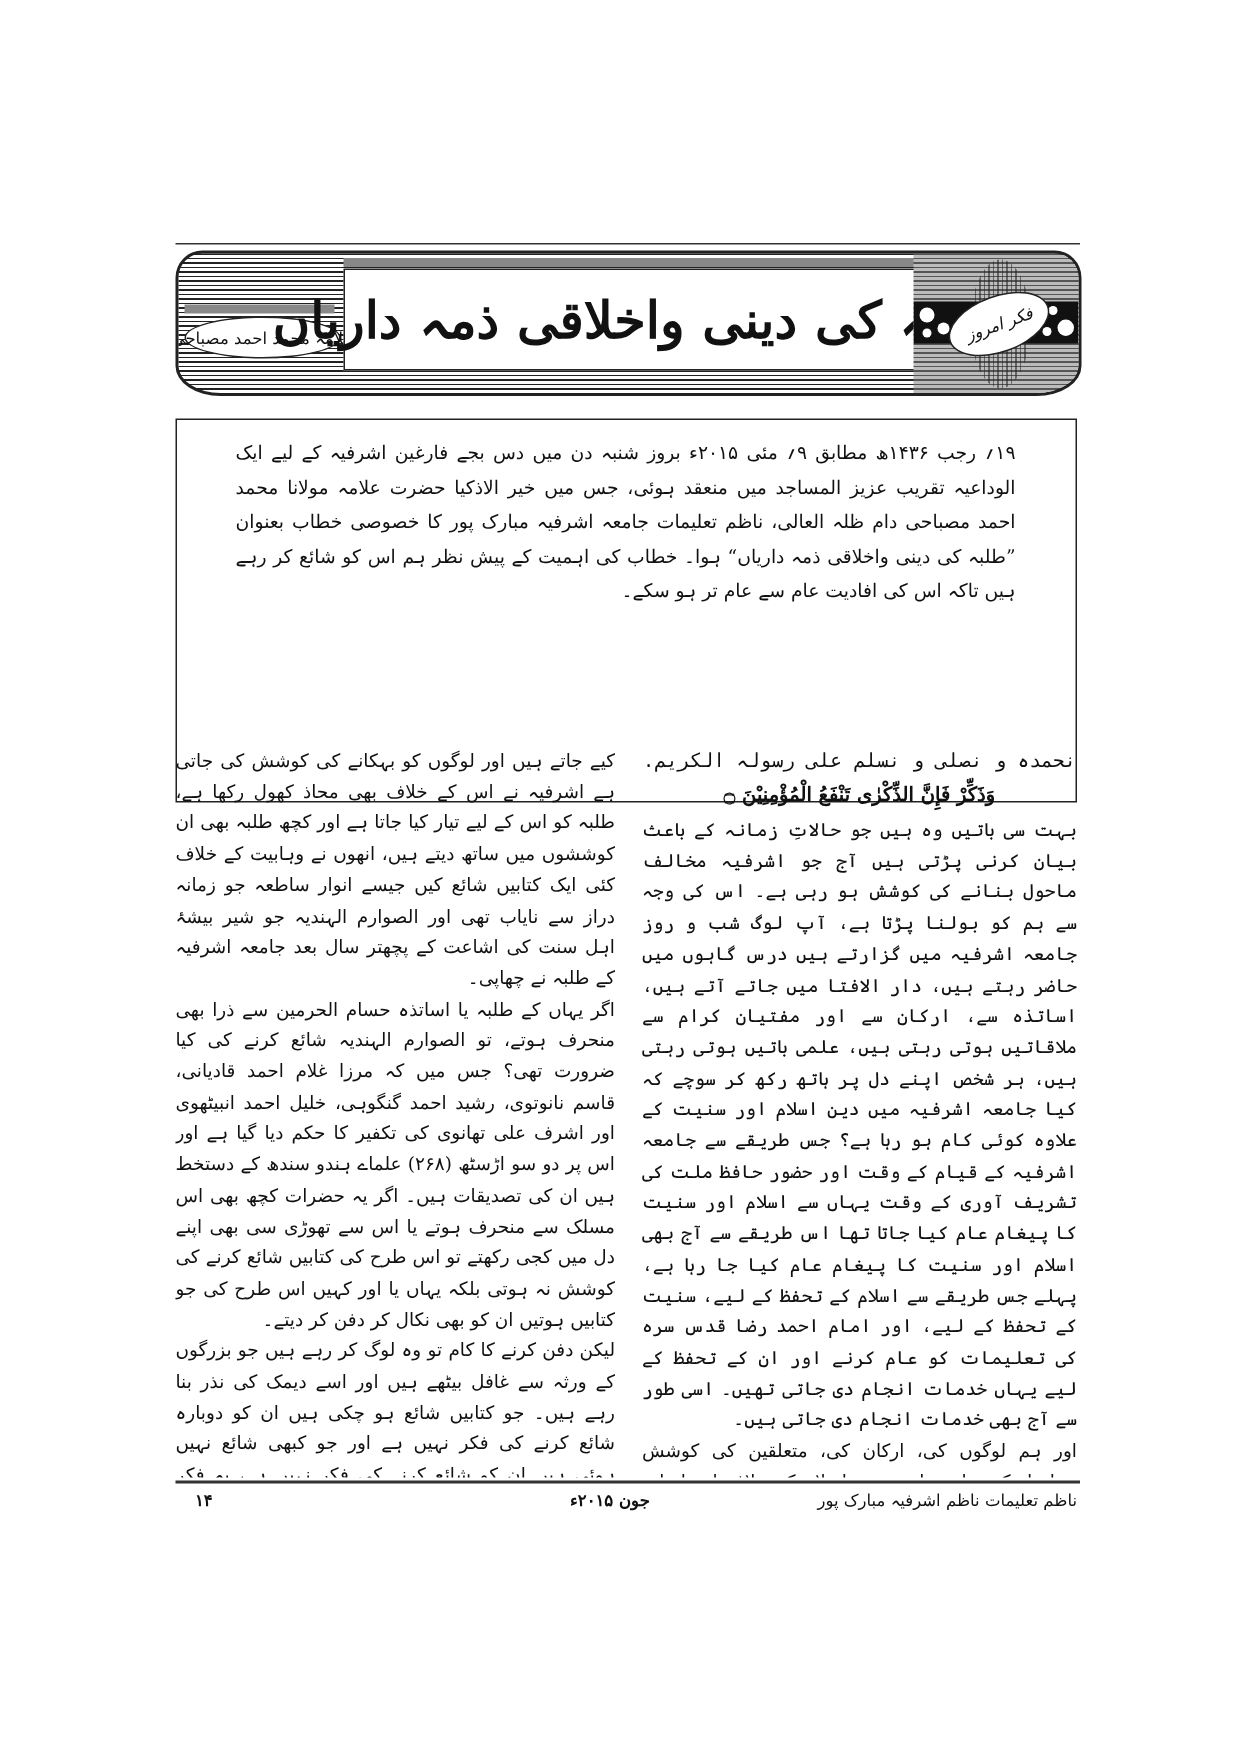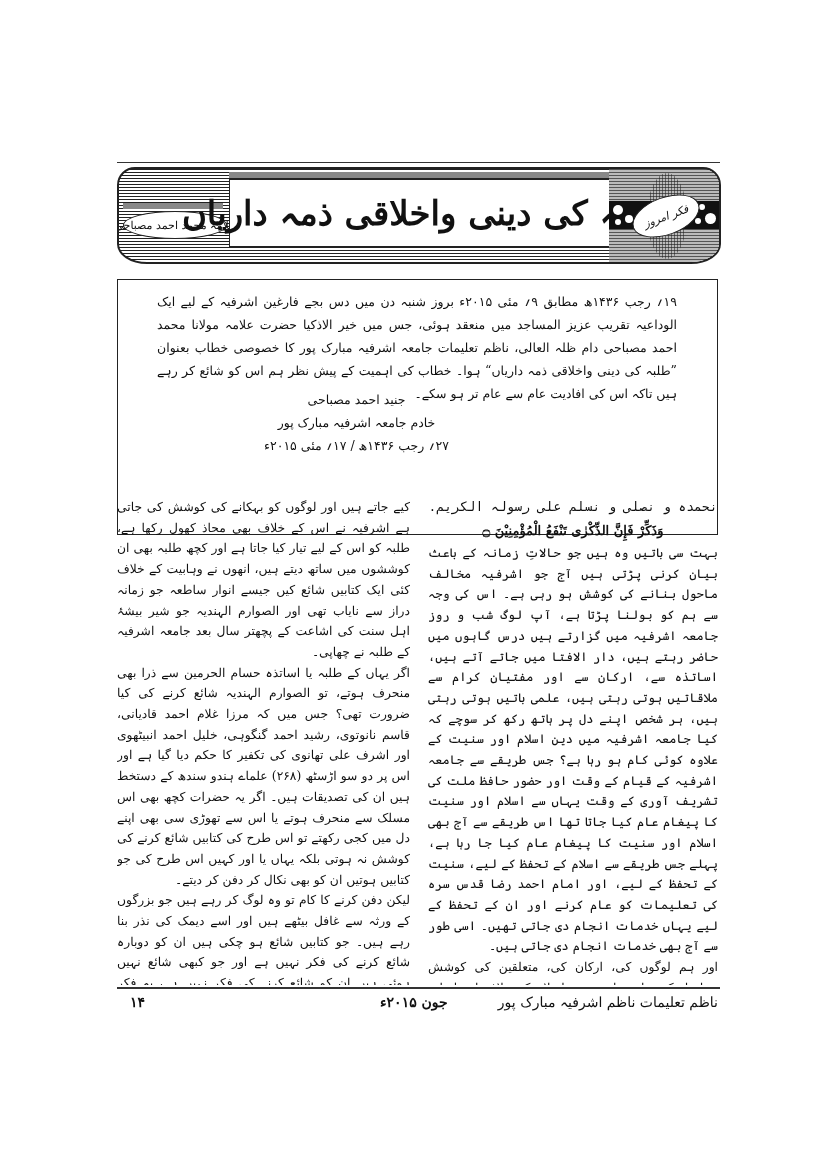--- a/index.html
+++ b/index.html
@@ -50,21 +50,21 @@
          font-family:"DejaVu Serif", serif; font-size:12.3px; line-height:20.7px; overflow:hidden; }
   .col-right { left:428px; width:290px; }
   .col-left { left:117px; width:293px; }
   .col p { margin:0; }
   .col .center { text-align:center; }
   .col .invocation { font-size:13px; line-height:22px;font-family:Liberation Mono, monospace; }
   .col .verse { font-size:13px; line-height:24px; font-weight:bold; }
 
   
   .foot-rule { position:absolute; left:117px; top:987px; width:603px; height:2px; background:#333; }
-  .foot { position:absolute; top:994px; font-family:"DejaVu Serif", serif; font-size:14px; direction:rtl; white-space:nowrap; }
+  .foot { position:absolute; top:994px; font-family:"DejaVu Serif", serif; font-size:11px; direction:rtl; white-space:nowrap; }
   .foot-right { right:108px; }
   .foot-center { left:380px;font-weight:bold; }
   .foot-left { left:130px; font-weight:bold; }
 </style>
 </head>
 <body>
 
 <div class="top-rule"></div>
 
 <div class="banner">
@@ -87,25 +87,20 @@
       <div class="deco-dot" style="left:86px;top:17px;width:6px;height:6px;"></div>
     </div>
     <div class="deco-oval">
       <span>فکر امروز</span>
     </div>
   </div>
 </div>
 
 <div class="intro">
   <div class="intro-para">۱۹؍ رجب ۱۴۳۶ھ مطابق ۹؍ مئی ۲۰۱۵ء بروز شنبہ دن میں دس بجے فارغین اشرفیہ کے لیے ایک الوداعیہ تقریب عزیز المساجد میں منعقد ہوئی، جس میں خیر الاذکیا حضرت علامہ مولانا محمد احمد مصباحی دام ظلہ العالی، ناظم تعلیمات جامعہ اشرفیہ مبارک پور کا خصوصی خطاب بعنوان ”طلبہ کی دینی واخلاقی ذمہ داریاں“ ہوا۔ خطاب کی اہمیت کے پیش نظر ہم اس کو شائع کر رہے ہیں تاکہ اس کی افادیت عام سے عام تر ہو سکے۔</div>
-  <div class="intro-sign">
-    <div>جنید احمد مصباحی</div>
-    <div>خادم جامعہ اشرفیہ مبارک پور</div>
-    <div>۲۷؍ رجب ۱۴۳۶ھ / ۱۷؍ مئی ۲۰۱۵ء</div>
-  </div>
 </div>
 
 <div class="col col-right">
   <p class="center invocation">نحمدہ و نصلی و نسلم علی رسولہ الکریم.</p>
   <p class="center verse">وَذَكِّرْ فَإِنَّ الذِّكْرٰى تَنْفَعُ الْمُؤْمِنِيْنَ ۝</p>
   <p>بہت سی باتیں وہ ہیں جو حالاتِ زمانہ کے باعث بیان کرنی پڑتی ہیں آج جو اشرفیہ مخالف ماحول بنانے کی کوشش ہو رہی ہے۔ اس کی وجہ سے ہم کو بولنا پڑتا ہے، آپ لوگ شب و روز جامعہ اشرفیہ میں گزارتے ہیں درس گاہوں میں حاضر رہتے ہیں، دار الافتا میں جاتے آتے ہیں، اساتذہ سے، ارکان سے اور مفتیان کرام سے ملاقاتیں ہوتی رہتی ہیں، علمی باتیں ہوتی رہتی ہیں، ہر شخص اپنے دل پر ہاتھ رکھ کر سوچے کہ کیا جامعہ اشرفیہ میں دین اسلام اور سنیت کے علاوہ کوئی کام ہو رہا ہے؟ جس طریقے سے جامعہ اشرفیہ کے قیام کے وقت اور حضور حافظ ملت کی تشریف آوری کے وقت یہاں سے اسلام اور سنیت کا پیغام عام کیا جاتا تھا اس طریقے سے آج بھی اسلام اور سنیت کا پیغام عام کیا جا رہا ہے، پہلے جس طریقے سے اسلام کے تحفظ کے لیے، سنیت کے تحفظ کے لیے، اور امام احمد رضا قدس سرہ کی تعلیمات کو عام کرنے اور ان کے تحفظ کے لیے یہاں خدمات انجام دی جاتی تھیں۔ اسی طور سے آج بھی خدمات انجام دی جاتی ہیں۔</p>
   <p>اور ہم لوگوں کی، ارکان کی، متعلقین کی کوشش تسلسل کے ساتھ جاری ہے۔ اسلام کے خلاف اعتراضات غیر مسلموں کی طرف سے ہوتے ہیں ان کے جوابات کے لیے افراد تیار کیے جاتے ہیں، اور سنیت کے خلاف وہابیہ، دیابنہ، قادیانیوں کی طرف سے جو اعتراضات</p>
 </div>
 
 <div class="col col-left">

